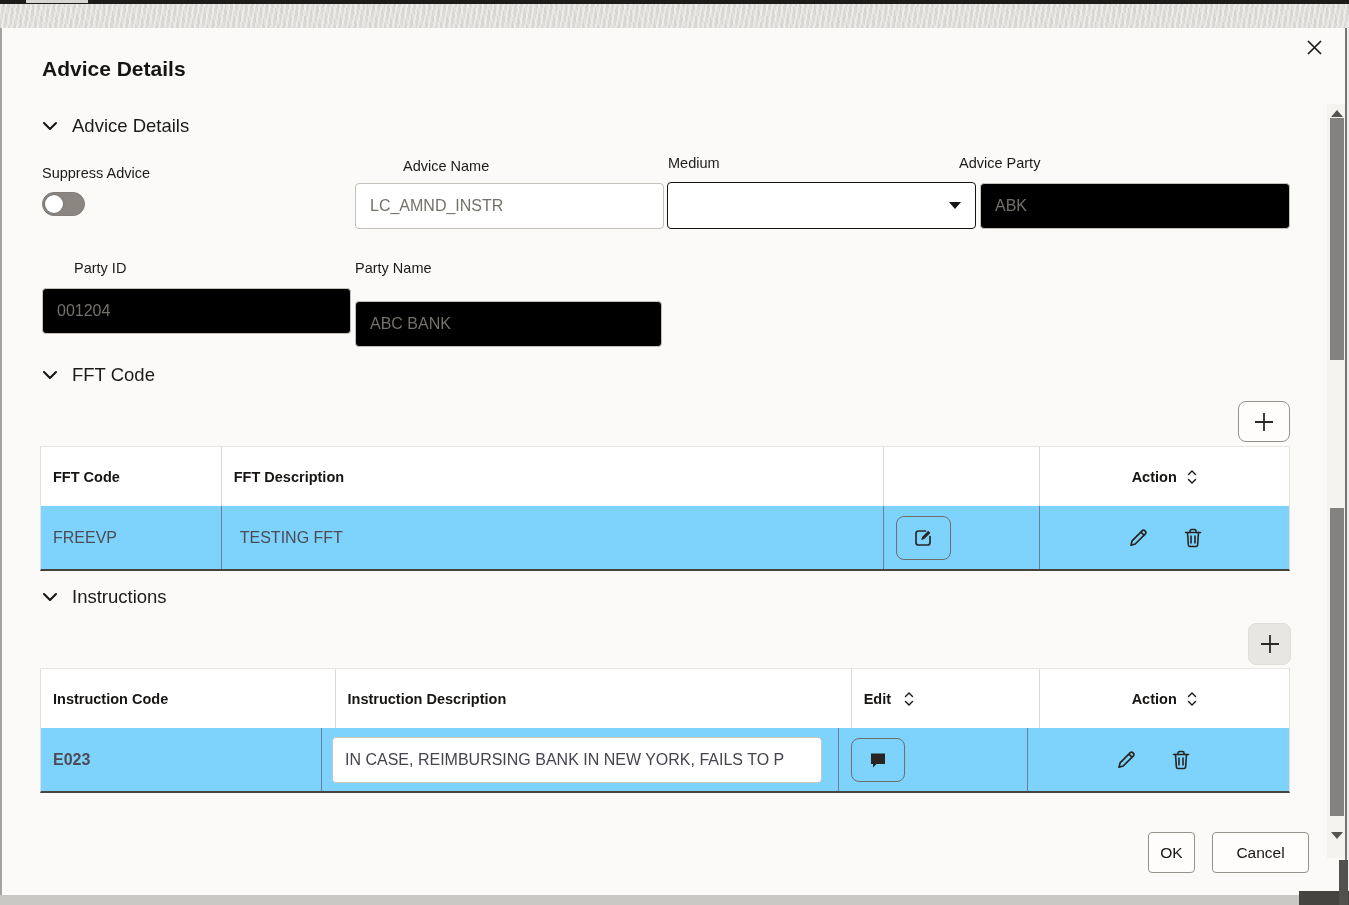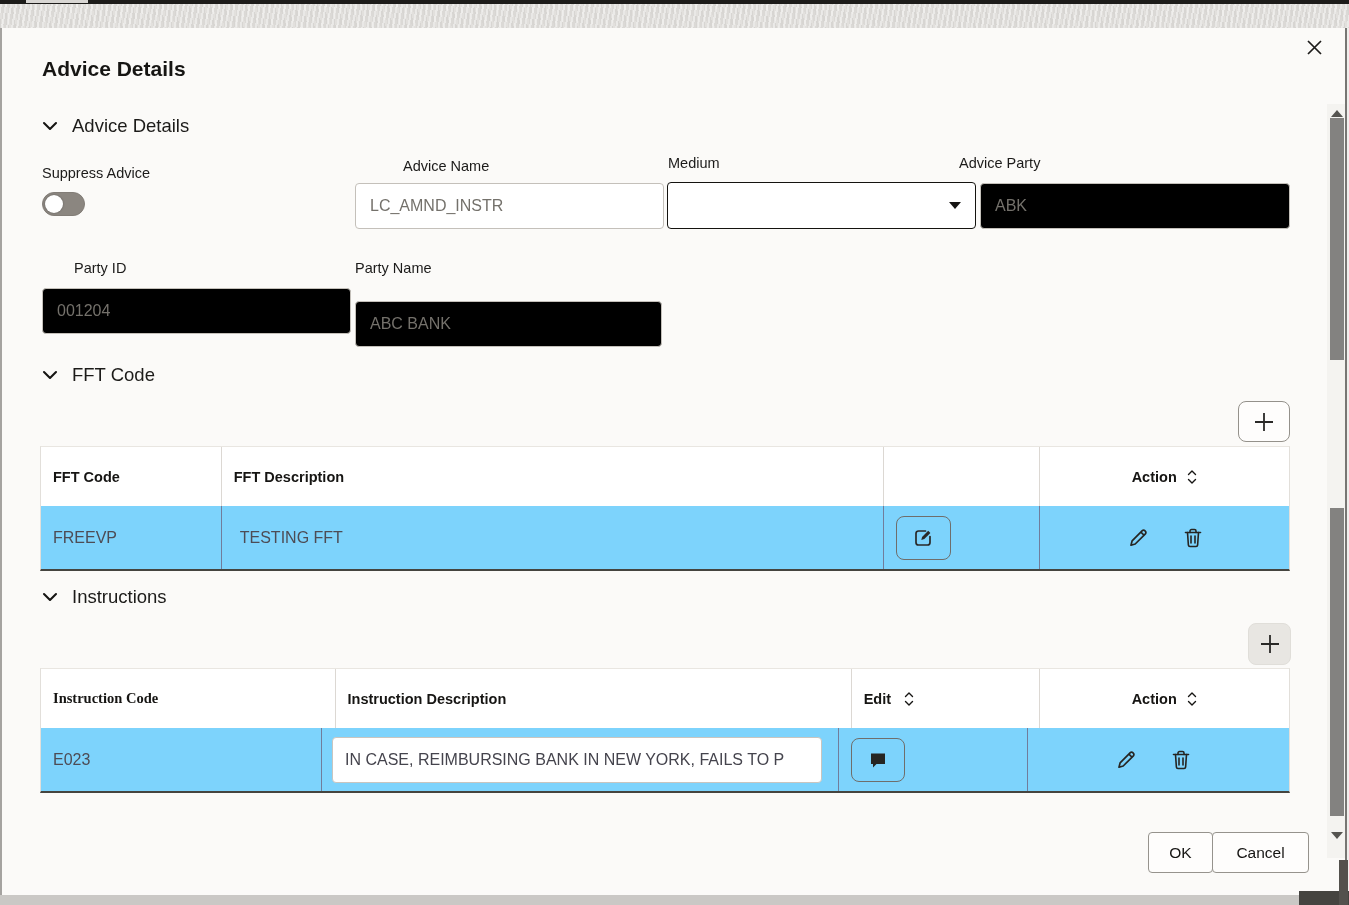--- a/index.html
+++ b/index.html
@@ -203,21 +203,21 @@
     <span class="sec-label">Instructions</span>
   </div>
   <button class="abs z add-btn hovered" style="left:1248px; top:623px; width:43px; height:42px;">
     <svg width="24" height="24" viewBox="0 0 24 24" fill="none" stroke="#2a2927" stroke-width="1.8">
         <path d="M12 3 V21 M3 12 H21"></path>
       </svg>
   </button>
 
   <div class="abs z tbl" style="left:40px; top:668px; width:1250px;">
     <div class="t-head">
-      <div class="th" style="width:295px;font-family:Liberation Serif, serif;">
+      <div class="th" style="width:295px;">
         <span>Instruction Code</span>
       </div>
       <div class="th" style="width:517px;text-align:center;">
         <span>Instruction Description</span>
       </div>
       <div class="th" style="width:189px;gap:12px;">
         <span>Edit</span>
         <svg width="12" height="16" viewBox="0 0 12 16" fill="none" stroke="#161513" stroke-width="1.4" stroke-linecap="round" stroke-linejoin="round">
             <path d="M2.5 5.5 L6 2 L9.5 5.5"></path>
             <path d="M2.5 10.5 L6 14 L9.5 10.5"></path>
@@ -225,21 +225,21 @@
       </div>
       <div class="th center last" style="width:249px;">
         <span>Action</span>
         <svg width="12" height="16" viewBox="0 0 12 16" fill="none" stroke="#161513" stroke-width="1.4" stroke-linecap="round" stroke-linejoin="round">
             <path d="M2.5 5.5 L6 2 L9.5 5.5"></path>
             <path d="M2.5 10.5 L6 14 L9.5 10.5"></path>
           </svg>
       </div>
     </div>
     <div class="t-row">
-      <div class="td" style="width:281px;">E023</div>
+      <div class="td" style="width:281px;font-weight:bold;">E023</div>
       <div class="td" style="width:517px; padding-left:10px;">
         <input class="desc-input" readonly="" value="IN CASE, REIMBURSING BANK IN NEW YORK, FAILS TO P" style="">
       </div>
       <div class="td" style="width:189px;">
         <button class="icon-btn" style="width:54px;">
           <svg width="20" height="20" viewBox="0 0 20 20">
               <path d="M3 3.5 h14 v10.5 h-8.5 L5 17.5 v-3.5 H3 z" fill="#262522"></path>
             </svg>
         </button>
       </div>
@@ -255,21 +255,21 @@
               <path d="M2.5 5.5 h15"></path>
               <path d="M7 5.5 V4 c0-0.8 0.7-1.5 1.5-1.5 h3 c0.8 0 1.5 0.7 1.5 1.5 v1.5"></path>
               <path d="M4.5 5.5 l0.9 12.7 c0.1 0.8 0.7 1.3 1.5 1.3 h6.2 c0.8 0 1.4-0.5 1.5-1.3 L15.5 5.5"></path>
               <path d="M8 9 v7 M12 9 v7"></path>
             </svg>
         </button>
       </div>
     </div>
   </div>
 
-  <button class="abs z footer-btn" style="left:1148px; top:832px; width:65px;">OK</button>
+  <button class="abs z footer-btn" style="left:1148px; top:832px; width:47px;">OK</button>
   <button class="abs z footer-btn" style="left:1212px; top:832px; width:97px;">Cancel</button>
 
   <div class="abs sb-track">
     <span class="sb-arrow sb-up"></span>
     <span class="sb-thumb" style="top:14px; height:242px;"></span>
     <span class="sb-thumb" style="top:404px; height:308px;"></span>
     <span class="sb-arrow sb-down"></span>
   </div>
 
   <div class="abs right-line"></div>

